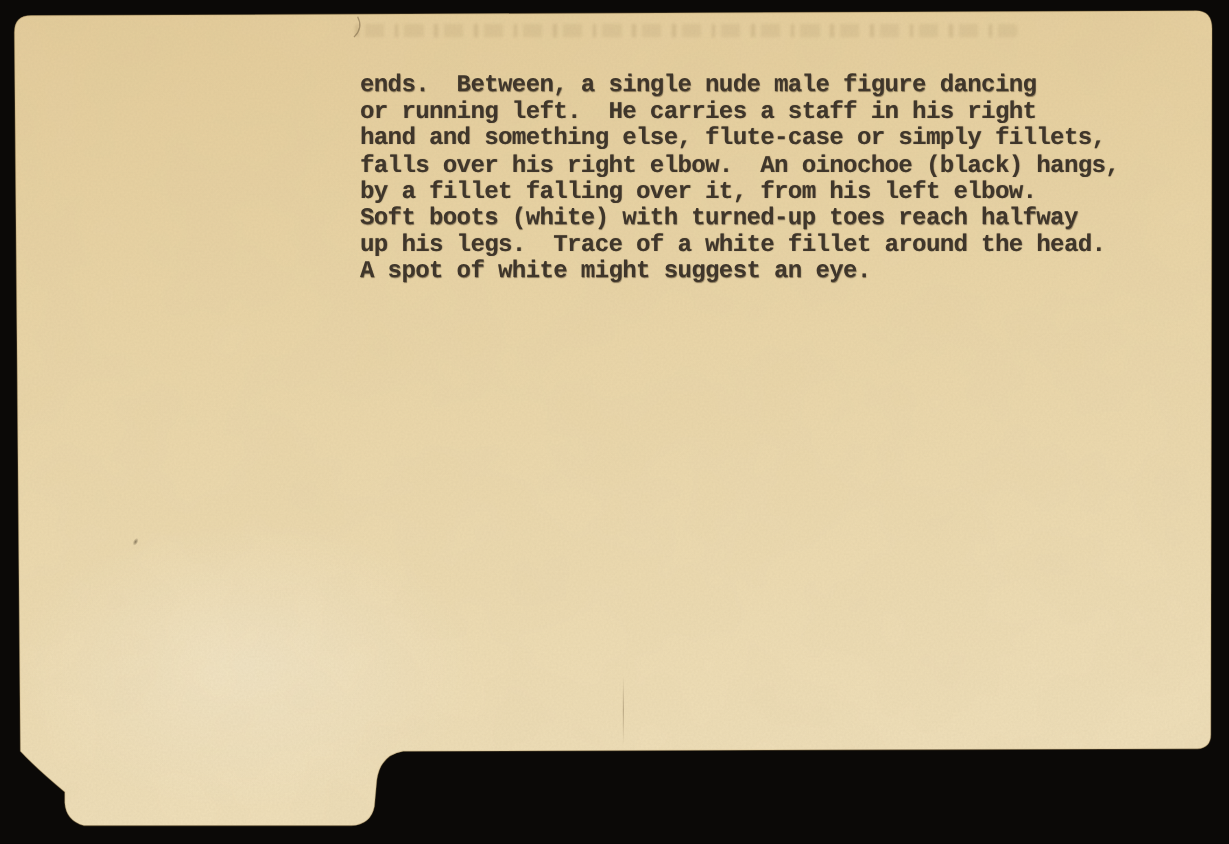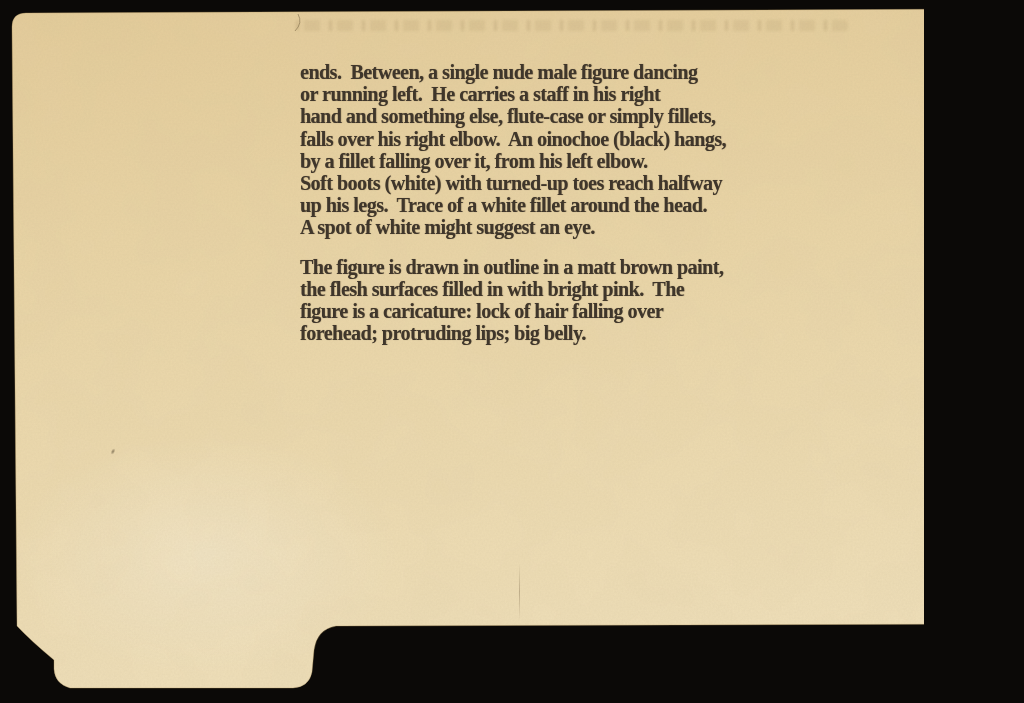--- a/index.html
+++ b/index.html
@@ -2,25 +2,25 @@
 <html><head>
 <meta charset="utf-8">
 <style>
   html, body {
     margin: 0;
     padding: 0;
     background: #0b0907;
   }
   .scene {
     position: relative;
-    width: 924px;
+    width: 1024px;
     height: 703px;
     background: #0b0907;
     overflow: hidden;
-    font-family: Liberation Serif, serif;
+    font-family: Liberation Mono, monospace;
   }
   .card-svg {
     position: absolute;
     left: 0;
     top: 0;
   }
   .typed {
     position: absolute;
     left: 300px;
     top: 61px;
@@ -117,21 +117,17 @@
 
   <div class="typed">
     <pre class="p1">ends.  Between, a single nude male figure dancing
 or running left.  He carries a staff in his right
 hand and something else, flute-case or simply fillets,
 falls over his right elbow.  An oinochoe (black) hangs,
 by a fillet falling over it, from his left elbow.
 Soft boots (white) with turned-up toes reach halfway
 up his legs.  Trace of a white fillet around the head.
 A spot of white might suggest an eye.</pre>
-    <pre class="p2">The figure is drawn in outline in a matt brown paint,
-the flesh surfaces filled in with bright pink.  The
-figure is a caricature: lock of hair falling over
-forehead; protruding lips; big belly.</pre>
   </div>
 
   <div class="speck"></div>
   <div class="scratch"></div>
 </div>
 
 </body></html>

